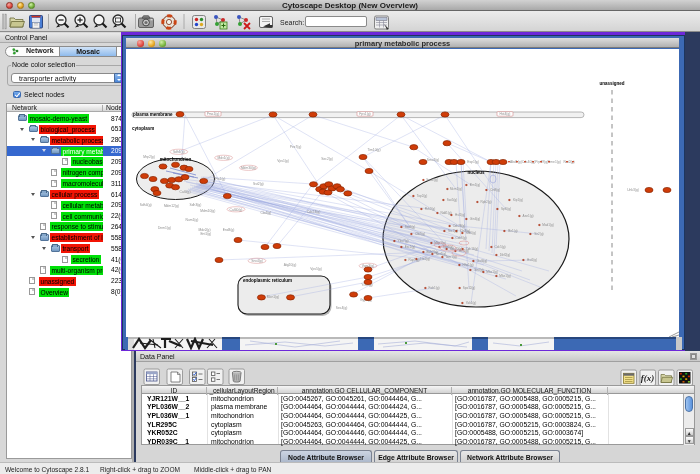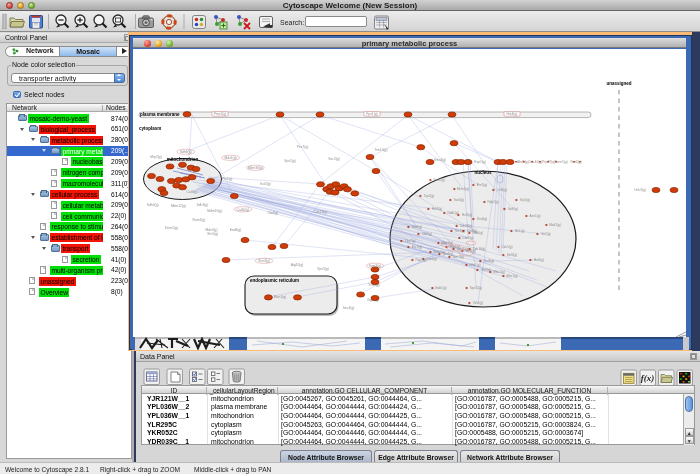--- a/index.html
+++ b/index.html
@@ -37,21 +37,21 @@
 .trow.sel{background:#3568cf;color:#fff}
 .trow .arr{position:absolute;top:3.5px;width:0;height:0;border-top:3.5px solid #555;border-left:2.8px solid transparent;border-right:2.8px solid transparent}
 .trow.sel .arr{border-top-color:#d0d8ea}
 .trow .fold{position:absolute;top:1.8px;width:9px;height:6.5px;background:linear-gradient(#a8c4e0,#7399c2);border:1px solid #53749a;border-radius:1px}
 .trow .fold:before{content:"";position:absolute;left:0;top:-2px;width:4px;height:1.6px;background:#86a8cc;border:1px solid #4a6a8a;border-bottom:none;border-radius:1px 1px 0 0}
 .trow .doc{position:absolute;top:1.4px;width:5.6px;height:7.2px;background:#fff;border:1px solid #999}
 .trow .doc:before{content:"";position:absolute;right:0;top:0;width:2px;height:2px;background:#ccc}
 .trow .lbl{position:absolute;top:0.8px;height:9px;line-height:9.2px;padding:0 1.5px;white-space:nowrap;overflow:hidden;color:#000}
 .trow.sel .lbl{color:#fff}
 .trow .num{position:absolute;left:104px;top:1.4px;white-space:nowrap}
-#desktop{position:absolute;left:128px;top:32px;width:564px;height:319px;background:#fdba74}
+#desktop{position:absolute;left:121px;top:32px;width:564px;height:319px;background:#6d28d9}
 #mwin{position:absolute;left:1px;top:3px;width:563px;height:315px;background:#3c69b4;border:1px solid #1c355f}
 #mtitle{position:absolute;left:3px;top:2px;width:553px;height:10px;background:linear-gradient(#dedede,#b0b0b0);border-bottom:1px solid #7a7a7a}
 #mtitle .t{position:absolute;width:100%;text-align:center;top:1px;font-size:7.5px;font-weight:bold;color:#2a2a2a}
 #mcanvas{position:absolute;left:3px;top:13px;width:553px;height:288px;background:#fff}
 #mstrip{position:absolute;left:2px;top:301px;width:557px;height:13px}
 #dpanel{position:absolute;left:136px;top:351px;width:564px;height:111px;background:#d6d6d6}
 #dphead{position:absolute;left:0;top:0;width:564px;height:11px;background:linear-gradient(#e5e5e5,#c9c9c9);border-bottom:1px solid #a0a0a0}
 #dphead .t{position:absolute;left:4px;top:1.5px;font-size:7px;color:#111}
 #dpicons{position:absolute;left:1px;top:11px;width:480px;height:24px}
 #dtable{position:absolute;left:5px;top:34px;width:554px;height:60px;background:#fff;border:1px solid #999}
@@ -64,21 +64,21 @@
 #dthumb{position:absolute;left:1px;top:2px;width:8px;height:16px;background:linear-gradient(90deg,#9fc4f0,#5a92dd);border:1px solid #4a72a8;border-radius:4px}
 .sbtn{position:absolute;left:0.5px;width:9.5px;height:8px;background:linear-gradient(#fdfdfd,#cfcfcf);border:1px solid #999;font-size:5px;color:#333;text-align:center;line-height:8px}
 .tab{position:absolute;height:13px;font-size:6.8px;font-weight:bold;color:#111;text-align:center;border:1px solid #7a8291;border-bottom:none;border-radius:3px 3px 0 0;line-height:13px}
 #statusbar{position:absolute;left:0;top:462px;width:700px;height:12px;background:#ececec;border-top:1px solid #bbb;font-size:6.6px;color:#222}
 #statusbar span{position:absolute;top:2.5px}
 </style></head><body>
 <div id="titlebar">
  <div class="light" style="left:6.2px;background:radial-gradient(circle at 35% 30%,#f7a8a0,#df4840 60%,#a02820);border:0.5px solid #903028"></div>
  <div class="light" style="left:17.2px;background:radial-gradient(circle at 35% 30%,#ffe9a8,#e5a623 60%,#b07810);border:0.5px solid #a8781a"></div>
  <div class="light" style="left:28.2px;background:radial-gradient(circle at 35% 30%,#d2f0a8,#78b43e 60%,#4a8020);border:0.5px solid #5a8828"></div>
- <div class="t">Cytoscape Welcome (New Session)</div>
+ <div class="t">Cytoscape Desktop (New Overview)</div>
 </div>
 <div id="toolbar">
     <svg width="700" height="21" viewBox="0 0 700 21" style="position:absolute;left:0;top:0">
 <rect x="2.5" y="3" width="1.5" height="15" fill="#bbb" stroke="#999" stroke-width="0.4"></rect>
 <rect x="5" y="3" width="1.5" height="15" fill="#bbb" stroke="#999" stroke-width="0.4"></rect>
 <line x1="48.5" y1="3" x2="48.5" y2="18" stroke="#aaa"></line>
 <line x1="135.5" y1="3" x2="135.5" y2="18" stroke="#aaa"></line>
 <line x1="184" y1="3" x2="184" y2="18" stroke="#aaa"></line>
 <g transform="translate(9,4)">
         <path d="M1,3 L5,3 L6.5,4.5 L14,4.5 L14,12 L1,12 Z" fill="#d8d6a8" stroke="#6b6b3a" stroke-width="0.8"></path>

